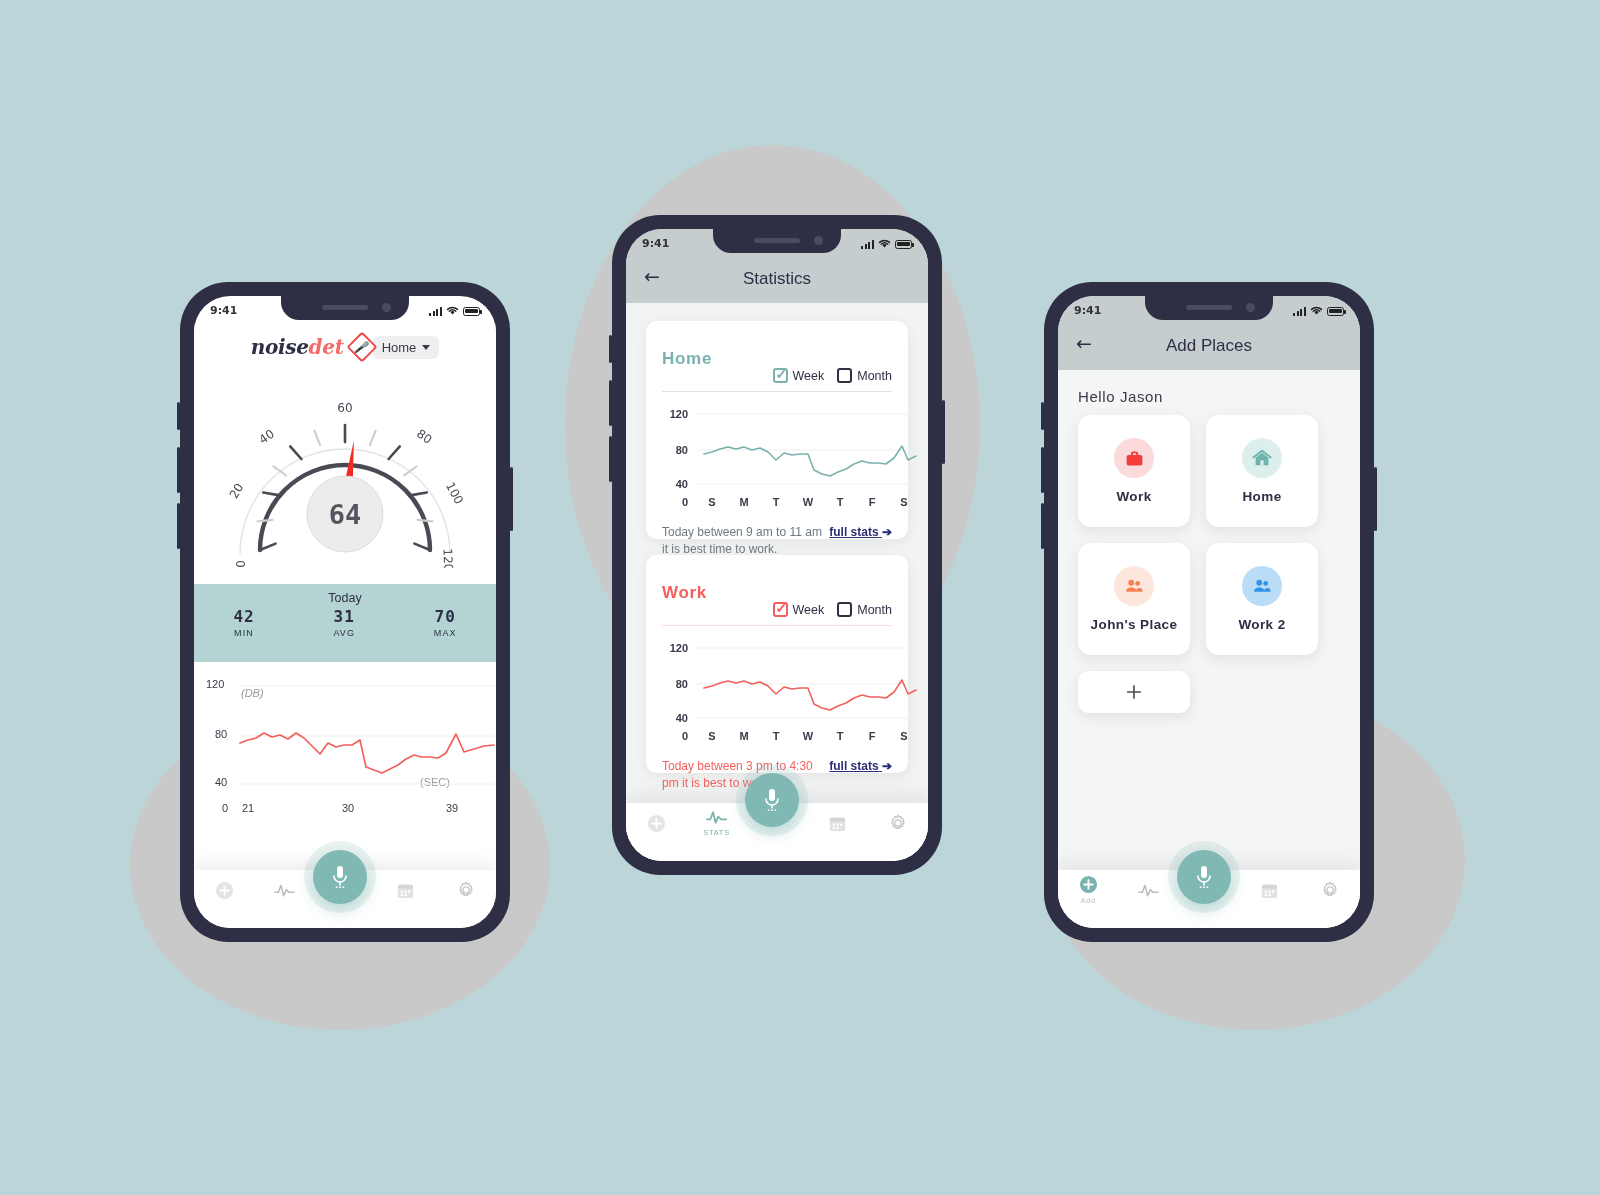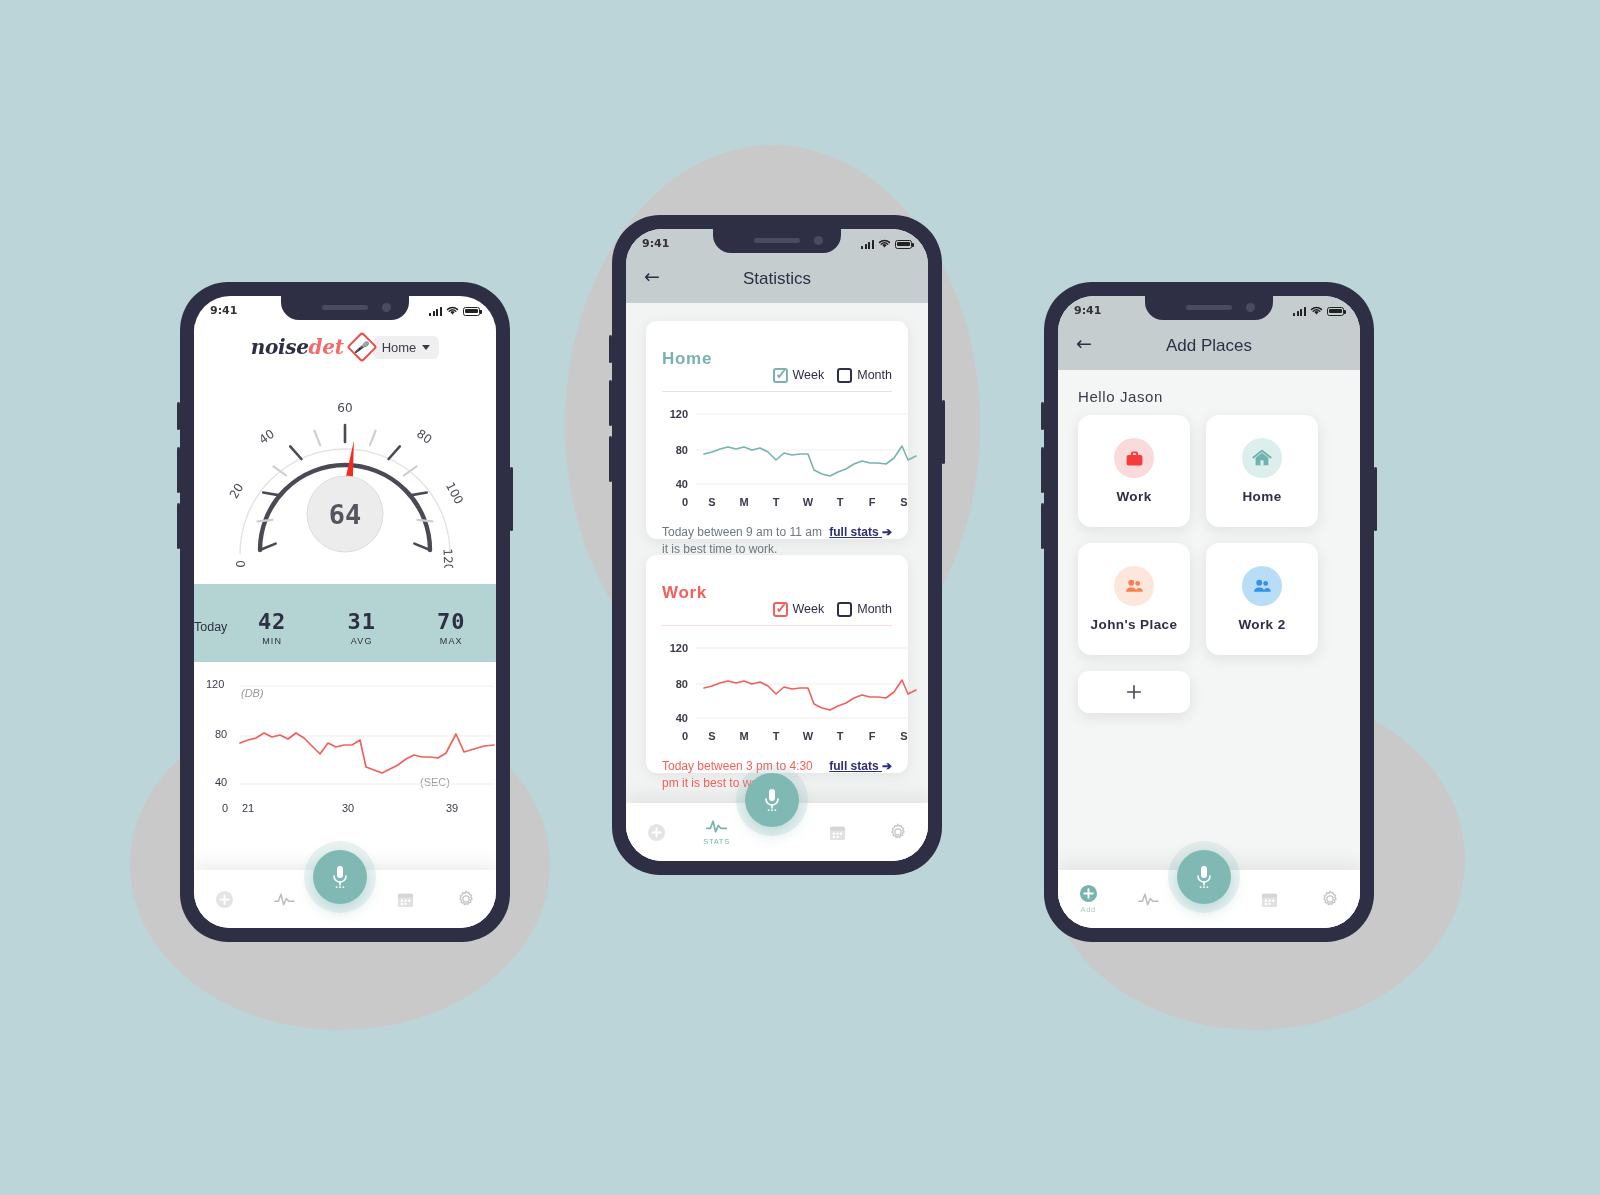--- a/index.html
+++ b/index.html
@@ -45,35 +45,35 @@
   .logo .b { color:#f36a68; }
   .diamond { width:22px; height:22px; border:2px solid #f04b4b; transform:rotate(45deg);
              margin-left:7px; display:flex; align-items:center; justify-content:center; border-radius:3px;}
   .diamond span { transform:rotate(-45deg); font-size:11px; color:#444; line-height:1;}
   .pill { background:#efefef; border-radius:6px; padding:4px 9px; font-size:13px; color:#3a3a4a;
           display:flex; align-items:center; gap:6px; font-family:"Liberation Sans", sans-serif;}
   .caret { width:0;height:0;border-left:4.5px solid transparent;border-right:4.5px solid transparent;border-top:5.5px solid #3a3a4a;}
 
   .gaugewrap { position:absolute; top:72px; left:0; right:0; height:200px; }
   .todaybar { position:absolute; top:288px; left:0; right:0; height:78px; background:#b3d4d2;
-              display:flex; flex-direction:row; align-items:center; padding-top:7px;}
+              display:flex; flex-direction:column; align-items:center; padding-top:7px;}
   .todaybar .tl { font-size:12.5px; color:#2e2f44; font-family:"Liberation Sans",sans-serif;}
   .metrics { display:flex; width:100%; justify-content:space-around; margin-top:2px; }
   .metric { text-align:center; }
-  .metric .v { font-family:"DejaVu Sans Mono", monospace; font-size:22px; font-weight:bold;
+  .metric .v { font-family:"DejaVu Sans Mono", monospace; font-size:16px; font-weight:bold;
                color:#2e2f44; letter-spacing:1px; }
   .metric .k { font-size:9px; color:#2e2f44; letter-spacing:1.1px; margin-top:2px;
                font-family:"Liberation Sans",sans-serif;}
 
   .p1chart { position:absolute; top:378px; left:0; right:0; height:150px; background:#fff; }
   .axisnum { position:absolute; font-size:11px; color:#3a3a4a; font-family:"Liberation Sans",sans-serif;}
   .unitlab { position:absolute; font-size:11px; color:#9b9b9b; font-family:"Liberation Sans",sans-serif;}
 
   .navbar { position:absolute; bottom:0; left:0; right:0; height:58px; background:#fff;
-            display:flex; align-items:center; justify-content:space-around;
+            display:flex; align-items:flex-start; justify-content:space-around;
             box-shadow:0 -7px 16px rgba(140,150,155,.16); }
   .navitem { width:34px; height:40px; display:flex; flex-direction:column; align-items:center;
              justify-content:center; gap:2px; }
   .navlbl { font-size:7.5px; letter-spacing:.7px; font-family:"Liberation Sans",sans-serif;}
   .fab { position:absolute; border-radius:50%; background:#80b9b4; display:flex;
          align-items:center; justify-content:center; z-index:12;
          box-shadow:0 0 0 9px rgba(128,185,180,.17), 0 6px 16px rgba(128,185,180,.45); }
 
   
   #p2 { left:612px; top:215px; width:330px; height:660px; }
@@ -81,21 +81,21 @@
   .p2-head { position:absolute; top:0; left:0; right:0; height:74px; background:#c5cdcf; }
   .p2-title { position:absolute; top:40px; left:0; right:0; text-align:center; font-size:17px;
               font-weight:normal; color:#2e2f44; font-family:"Liberation Sans",sans-serif; }
   .backarrow { position:absolute; left:18px; top:38px; font-size:19px; color:#2e2f44; line-height:1;}
   .p2-body { position:absolute; top:74px; bottom:0; left:0; right:0; background:#f2f3f3; }
   .card { position:absolute; left:20px; right:20px; background:#fff; border-radius:11px;
           box-shadow:0 3px 12px rgba(120,130,135,.13); }
   .cardhead { display:flex; align-items:center; padding:13px 16px 8px; }
   .cardtitle { font-size:17px; font-weight:bold; letter-spacing:.7px; font-family:"Liberation Sans",sans-serif;}
   .checks { margin-left:auto; display:flex; gap:13px; align-items:center; }
-  .chk { display:flex; gap:5px; font-size:12.5px; color:#2e2f44;
+  .chk { display:flex; align-items:center; gap:5px; font-size:12.5px; color:#2e2f44;
          font-family:"Liberation Sans",sans-serif;margin-top:34px; }
   .box { width:15px; height:15px; border:2px solid #2e2f44; border-radius:3px; position:relative; }
   .box.on { border-color:currentColor; }
   .box.on::after { content:"✓"; position:absolute; left:1px; top:-4px; font-size:14px; font-weight:bold; }
   .cardrule { height:1px; margin:0 16px; }
   .note { padding:10px 16px 14px; font-size:12px; line-height:1.45;
           font-family:"Liberation Sans",sans-serif; }
   .note .lnk { color:#2b2f77; font-weight:bold; text-decoration:underline; float:right; white-space:nowrap;}
 
   

